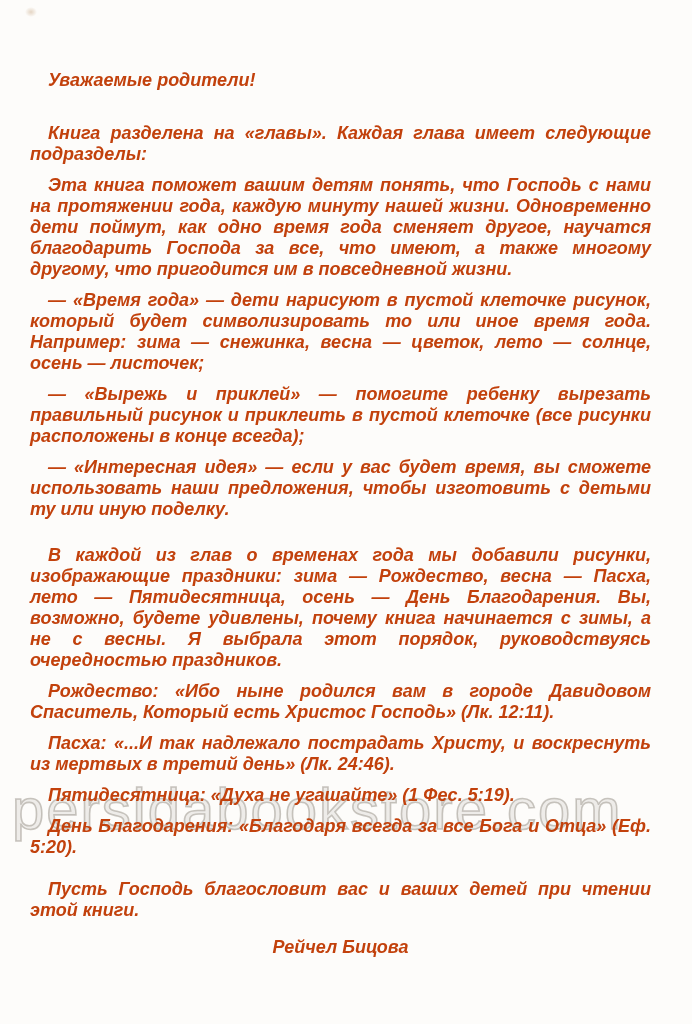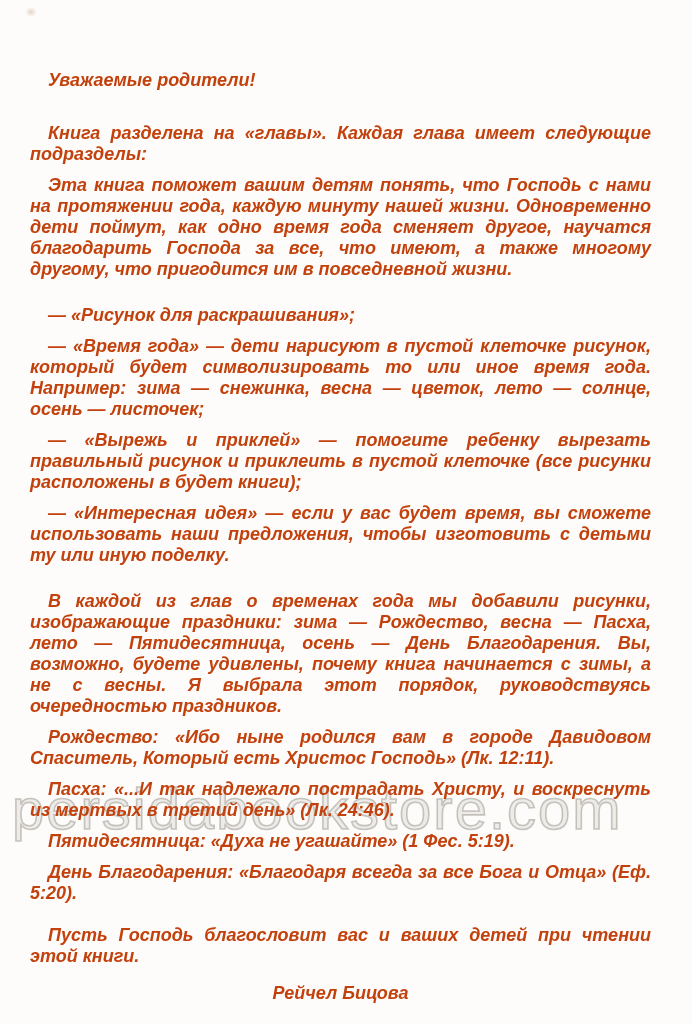--- a/index.html
+++ b/index.html
@@ -91,25 +91,24 @@
   <div class="watermark">persidabookstore.com</div>
 
   <main class="body-text">
 
     <p class="salutation">Уважаемые родители!</p>
 
     <p>Книга разделена на «главы». Каждая глава имеет следующие подразделы:</p>
 
     <p>Эта книга поможет вашим детям понять, что Господь с нами на протяжении года, каждую минуту нашей жизни. Одновременно дети поймут, как одно время года сменяет другое, научатся благодарить Господа за все, что имеют, а также многому другому, что пригодится им в повседневной жизни.</p>
 
-    <p class="gap-above">— «Рисунок для раскрашивания»;</p>
 
     <p>— «Время года» — дети нарисуют в пустой клеточке рисунок, который будет символизировать то или иное время года. Например: зима — снежинка, весна — цветок, лето — солнце, осень — листочек;</p>
 
-    <p>— «Вырежь и приклей» — помогите ребенку вырезать правильный рисунок и приклеить в пустой клеточке (все рисунки расположены в будет книги);</p>
+    <p>— «Вырежь и приклей» — помогите ребенку вырезать правильный рисунок и приклеить в пустой клеточке (все рисунки расположены в конце всегда);</p>
 
 
     <p>— «Интересная идея» — если у вас будет время, вы сможете использовать наши предложения, чтобы изготовить с детьми ту или иную поделку.</p>
 
     <p class="gap-above">В каждой из глав о временах года мы добавили рисунки, изображающие праздники: зима — Рождество, весна — Пасха, лето — Пятидесятница, осень — День Благодарения. Вы, возможно, будете удивлены, почему книга начинается с зимы, а не с весны. Я выбрала этот порядок, руководствуясь очередностью праздников.</p>
 
 
     <p>Рождество: «Ибо ныне родился вам в городе Давидовом Спаситель, Который есть Христос Господь» (Лк. 12:11).</p>
 
     <p>Пасха: «...И так надлежало пострадать Христу, и воскреснуть из мертвых в третий день» (Лк. 24:46).</p>

